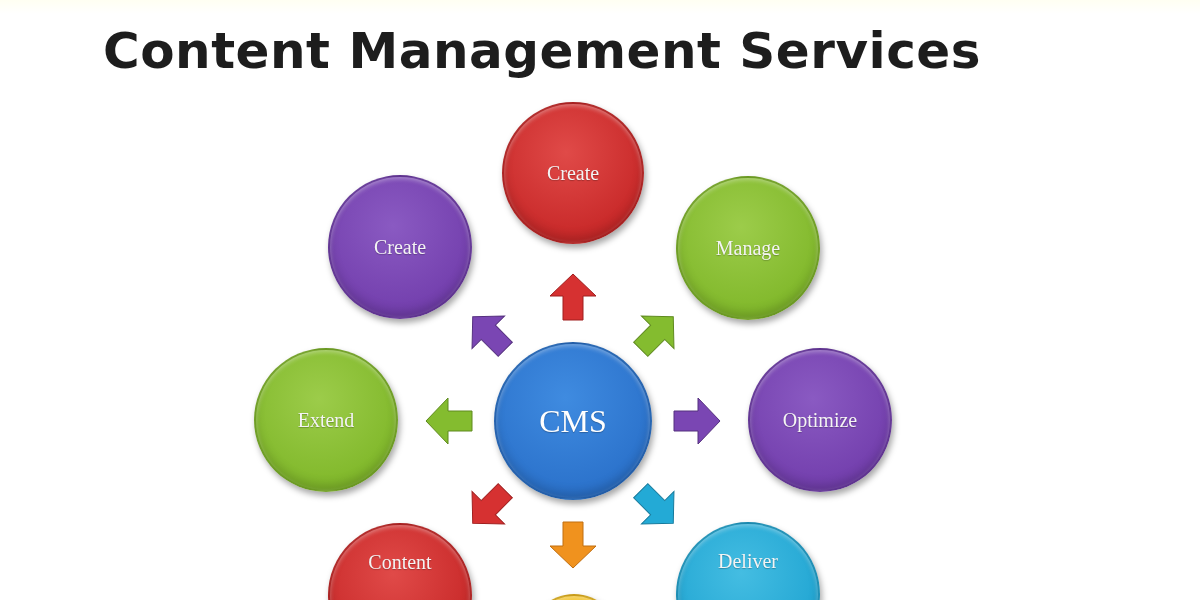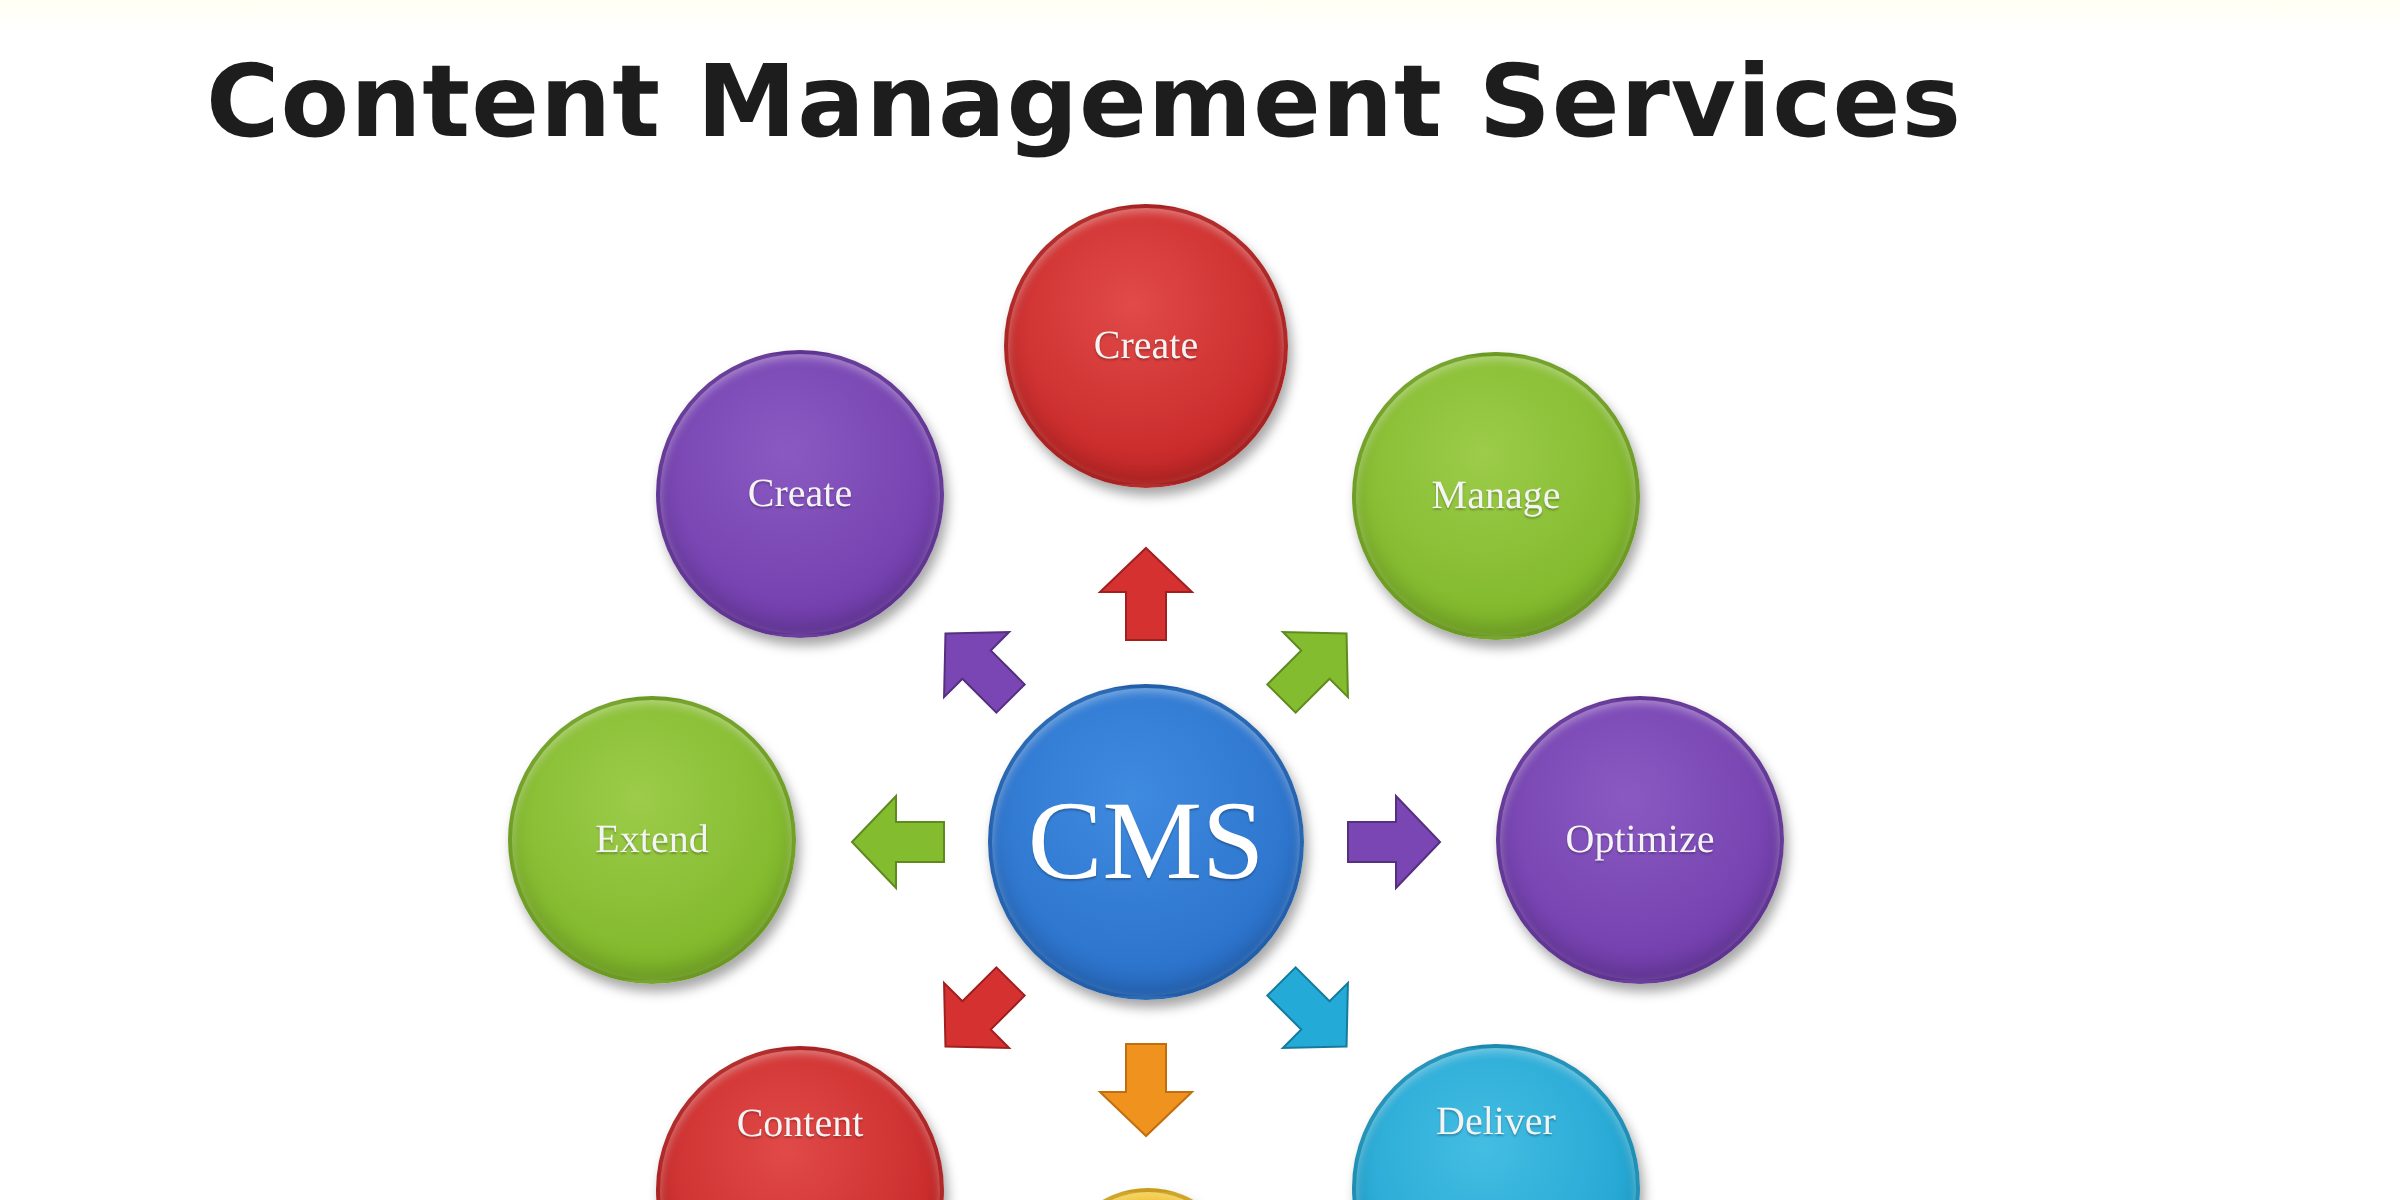--- a/index.html
+++ b/index.html
@@ -14,21 +14,21 @@
     color:#1d1d1d; letter-spacing:0.5px;
   }
   .node {
     position:absolute; border-radius:50%;
     display:flex; align-items:center; justify-content:center;
     color:#f4f4f4; font-family:Liberation Serif, serif; font-size:20px;
     box-shadow: 2px 4px 6px rgba(0,0,0,0.35), inset 0 2px 4px rgba(255,255,255,0.35), inset 0 -6px 10px rgba(0,0,0,0.15);
     box-sizing:border-box; border:2px solid rgba(0,0,0,0.15);
   }
   .node span { text-shadow: 0 1px 1px rgba(0,0,0,0.25); }
-  .cms span { font-size:56px; color:#fff; }
+  .cms span { font-size:32px; color:#fff; }
   .arrow { position:absolute; }
 </style>
 </head>
 <body>
 
 <div class="title">Content Management Services</div>
 
 <div class="node" style="left:502px;top:102px;width:142px;height:142px;background:radial-gradient(circle at 45% 35%,#e04a48,#c92a2a 70%,#b52222);">
   <span>Create</span>
 </div>

